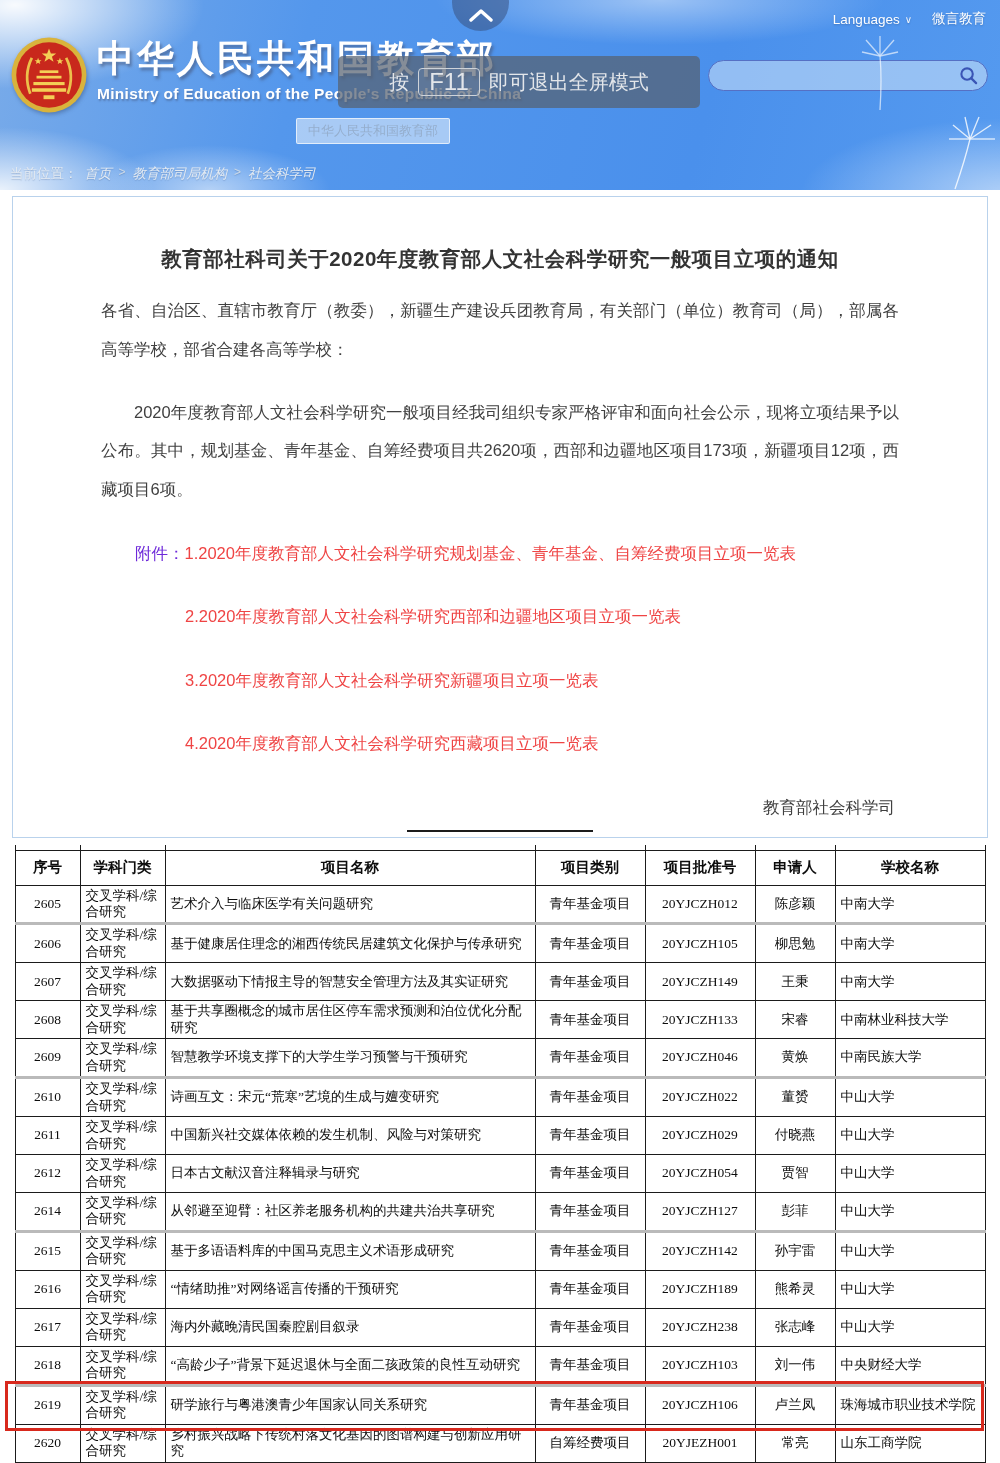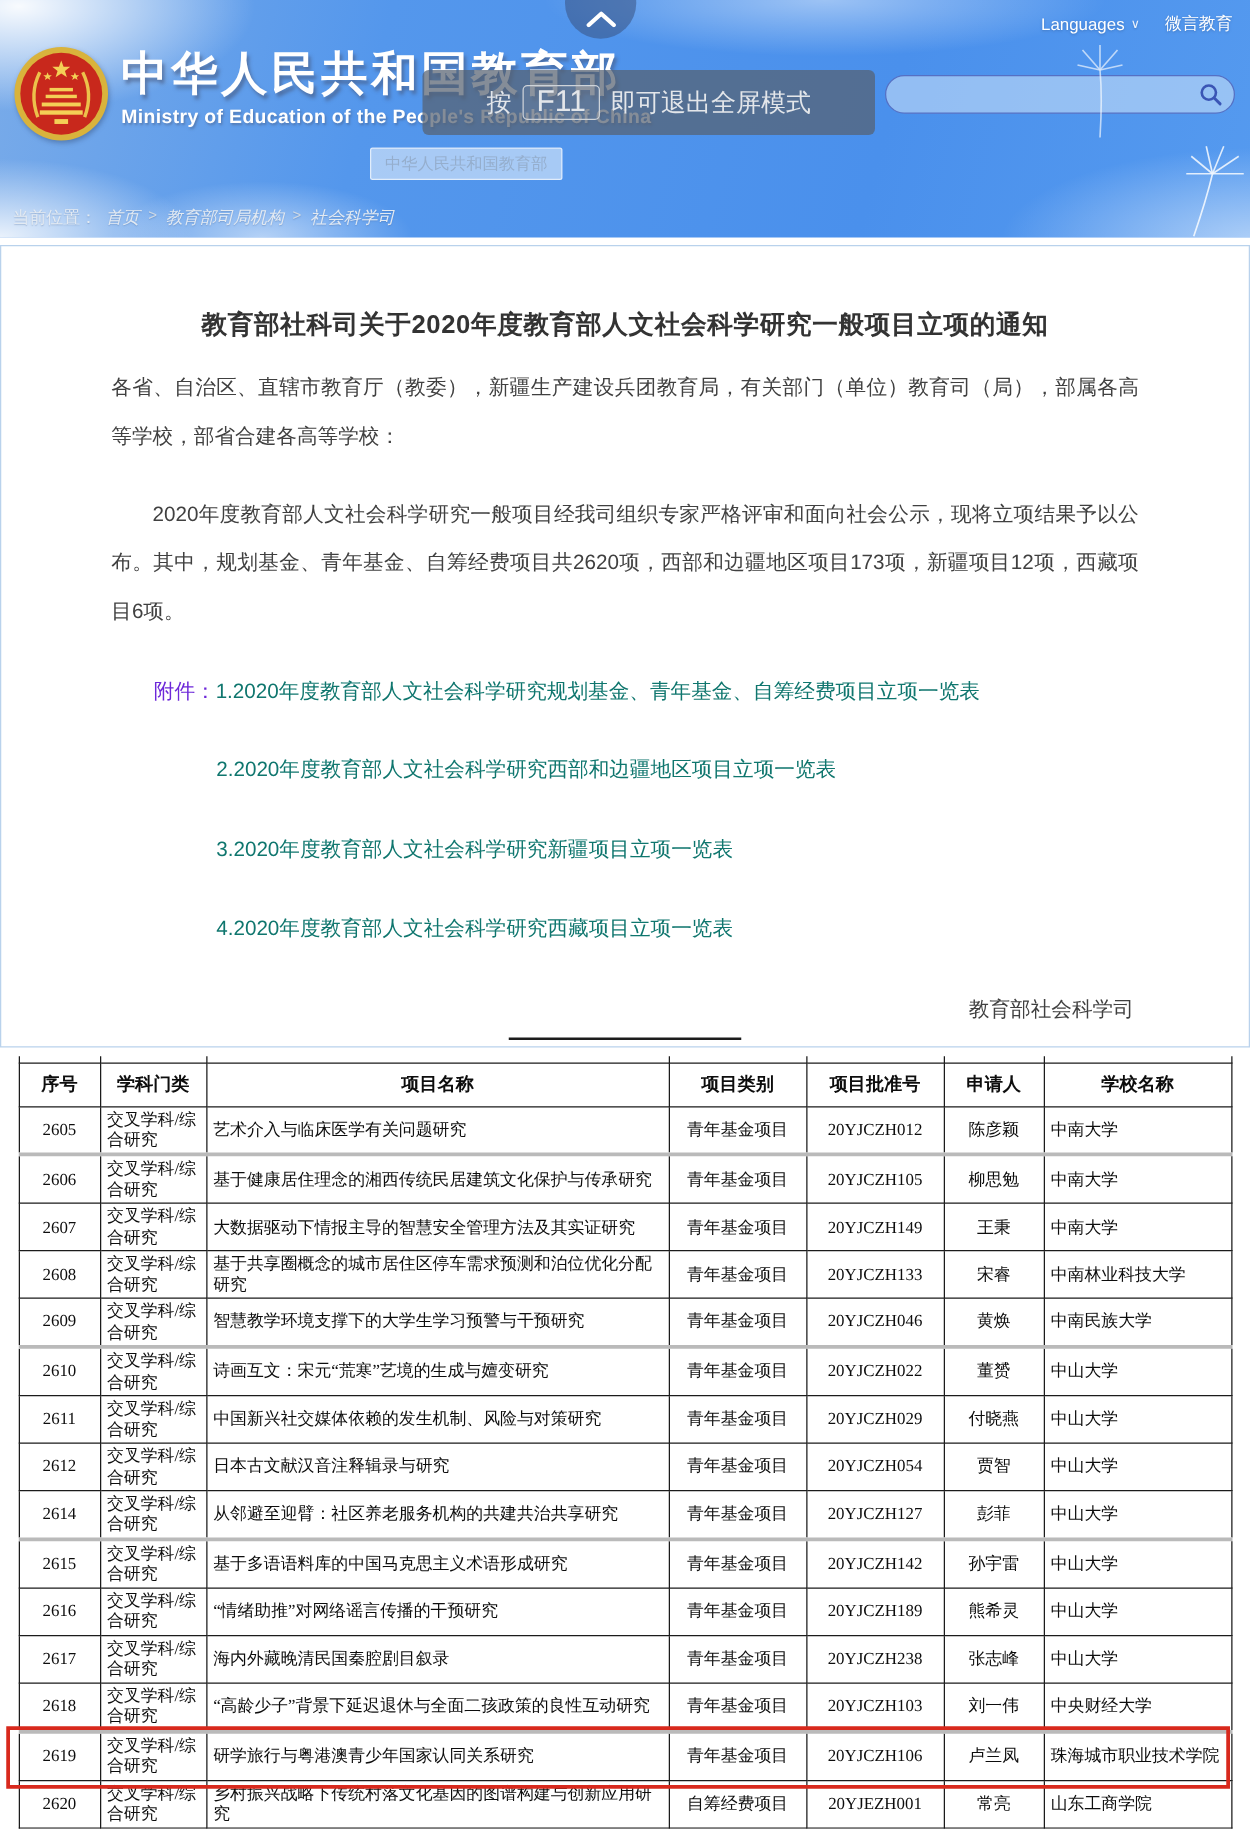--- a/index.html
+++ b/index.html
@@ -100,21 +100,21 @@
     display: flex; align-items: flex-start; gap: 7px;
     font-size: 13.5px; color: #e3eaf2;
     text-shadow: 0 1px 1px rgba(60,90,140,.3);
   }
   .breadcrumb a { color: #e3eaf2; text-decoration: none; cursor: pointer; font-style: italic; }
   .breadcrumb .sep { color: #cdd9e6; font-size: 12px; }
 
   
   .notice-card {
     position: relative;
-    margin: 6px 0 0;
+    margin: 6px 12px 0;
     height: 642px;
     background: #ffffff;
     border: 1px solid #b9d2ec;
     padding: 48px 88px 28px;
     overflow: hidden;
     color: #3d3d3d;
   }
   .notice-title {
     text-align: center;
     font-size: 20.5px; font-weight: bold; color: #333333;
@@ -124,21 +124,21 @@
   .notice-p {
     font-size: 16.5px; line-height: 2.35; color: #404040;
     text-align: justify;
   }
   .notice-p.body-p { margin-top: 24px; text-indent: 2em; }
 
   .attachments { margin: 34px 0 0 34px; font-size: 16.5px; }
   .att-line { margin-bottom: 42px; line-height: 1.3; }
   .att-line.cont { margin-left: 50px; }
   .att-label { color: #6d28d9; }
-  .att-link { color: #0f766e; text-decoration: none; cursor: pointer; }
+  .att-link { color: #ef4444; text-decoration: none; cursor: pointer; }
 
   .signature { text-align: right; font-size: 16.5px; color: #404040; margin-top: 26px; padding-right: 4px; }
 
   .card-divider {
     position: absolute; left: 50%; bottom: 5px; transform: translateX(-50%);
     width: 186px; height: 2px; background: #1c1c1c;
   }
 
   
   .table-wrap { position: relative; margin-top: 7px; }

